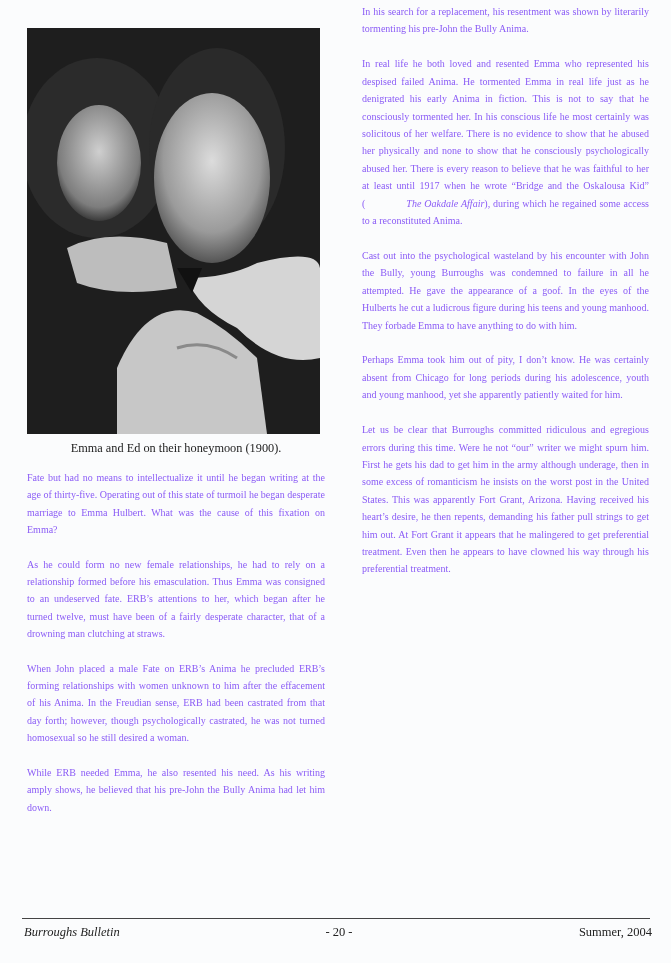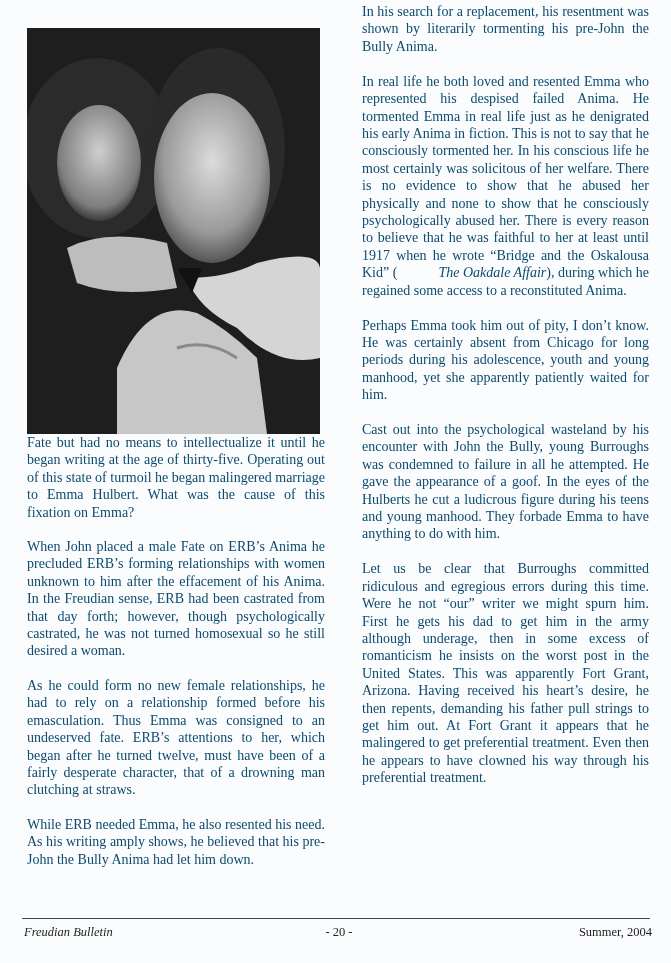--- a/index.html
+++ b/index.html
@@ -18,24 +18,24 @@
       background: #1c1c1c;
       position: relative; overflow: hidden;
     }
     .photo svg { display: block; width: 100%; height: 100%; }
     .caption {
       text-align: center; font-size: 12.3px; margin-top: 7px; margin-bottom: 13px;
       color: #222;
     }
     p {
       margin: 0 0 17px 0;
-      font-size: 14px;
+      font-size: 10px;
       line-height: 17.4px;
       text-align: justify;
-      color: #0c4a6e;
+      color: #8b5cf6;
     }
     .col-right p { margin-bottom: 17.5px; }
     p em { font-style: italic; margin-left: 41px; }
     .rule {
       position: absolute; left: 22px; top: 918px; width: 628px; height: 1px;
       background: #444;
     }
     .footer {
       position: absolute; top: 925px; left: 22px; width: 630px; height: 18px;
       font-size: 12.5px; color: #222;
@@ -69,34 +69,35 @@
         <ellipse cx="72" cy="135" rx="42" ry="58" fill="url(#g2)"></ellipse>
         <path d="M40 220 Q80 200 140 215 L150 260 Q90 270 50 255 Z" fill="#bdbdbd"></path>
         <ellipse cx="190" cy="120" rx="68" ry="100" fill="#2a2a2a"></ellipse>
         <ellipse cx="185" cy="150" rx="58" ry="85" fill="url(#g1)"></ellipse>
         <path d="M160 250 Q200 250 230 235 Q290 220 293 240 L293 330 Q250 340 210 300 Q170 280 160 250 Z" fill="#d5d5d5"></path>
         <path d="M90 340 Q120 270 170 285 Q200 300 230 330 L240 406 L90 406 Z" fill="#c7c7c7"></path>
         <path d="M150 320 Q180 310 210 330" stroke="#8a8a8a" stroke-width="3" fill="none"></path>
         <path d="M150 240 L165 265 L175 240 Z" fill="#111"></path>
       </svg>
     </div>
-    <p>Fate but had no means to intellectualize it until he began writing at the age of thirty-five. Operating out of this state of turmoil he began malingered marriage to Emma Hulbert. What was the cause of this fixation on Emma?</p>
+    <div class="caption">Emma and Ed on their honeymoon (1900).</div>
+    <p>Fate but had no means to intellectualize it until he began writing at the age of thirty-five. Operating out of this state of turmoil he began desperate marriage to Emma Hulbert. What was the cause of this fixation on Emma?</p>
+    <p>As he could form no new female relationships, he had to rely on a relationship formed before his emasculation. Thus Emma was consigned to an undeserved fate. ERB’s attentions to her, which began after he turned twelve, must have been of a fairly desperate character, that of a drowning man clutching at straws.</p>
     <p>When John placed a male Fate on ERB’s Anima he precluded ERB’s forming relationships with women unknown to him after the effacement of his Anima. In the Freudian sense, ERB had been castrated from that day forth; however, though psychologically castrated, he was not turned homosexual so he still desired a woman.</p>
-    <p>As he could form no new female relationships, he had to rely on a relationship formed before his emasculation. Thus Emma was consigned to an undeserved fate. ERB’s attentions to her, which began after he turned twelve, must have been of a fairly desperate character, that of a drowning man clutching at straws.</p>
     <p>While ERB needed Emma, he also resented his need. As his writing amply shows, he believed that his pre-John the Bully Anima had let him down.</p>
   </div>
 
   <div class="col-right">
     <p>In his search for a replacement, his resentment was shown by literarily tormenting his pre-John the Bully Anima.</p>
     <p><span>In real life he both loved and resented Emma who represented his despised failed Anima. He tormented Emma in real life just as he denigrated his early Anima in fiction. This is not to say that he consciously tormented her. In his conscious life he most certainly was solicitous of her welfare. There is no evidence to show that he abused her physically and none to show that he consciously psychologically abused her. There is every reason to believe that he was faithful to her at least until 1917 when he wrote “Bridge and the Oskalousa Kid” (</span><em>The Oakdale Affair</em><span>), during which he regained some access to a reconstituted Anima.</span></p>
+    <p>Cast out into the psychological wasteland by his encounter with John the Bully, young Burroughs was condemned to failure in all he attempted. He gave the appearance of a goof. In the eyes of the Hulberts he cut a ludicrous figure during his teens and young manhood. They forbade Emma to have anything to do with him.</p>
     <p>Perhaps Emma took him out of pity, I don’t know. He was certainly absent from Chicago for long periods during his adolescence, youth and young manhood, yet she apparently patiently waited for him.</p>
-    <p>Cast out into the psychological wasteland by his encounter with John the Bully, young Burroughs was condemned to failure in all he attempted. He gave the appearance of a goof. In the eyes of the Hulberts he cut a ludicrous figure during his teens and young manhood. They forbade Emma to have anything to do with him.</p>
     <p>Let us be clear that Burroughs committed ridiculous and egregious errors during this time. Were he not “our” writer we might spurn him. First he gets his dad to get him in the army although underage, then in some excess of romanticism he insists on the worst post in the United States. This was apparently Fort Grant, Arizona. Having received his heart’s desire, he then repents, demanding his father pull strings to get him out. At Fort Grant it appears that he malingered to get preferential treatment. Even then he appears to have clowned his way through his preferential treatment.</p>
   </div>
 
   <div class="rule"></div>
   <div class="footer">
-    <span class="left">Freudian Bulletin</span>
+    <span class="left">Burroughs Bulletin</span>
     <span class="center">- 20 -</span>
     <span class="right">Summer, 2004</span>
   </div>
 
 </div>
 
 </body></html>

